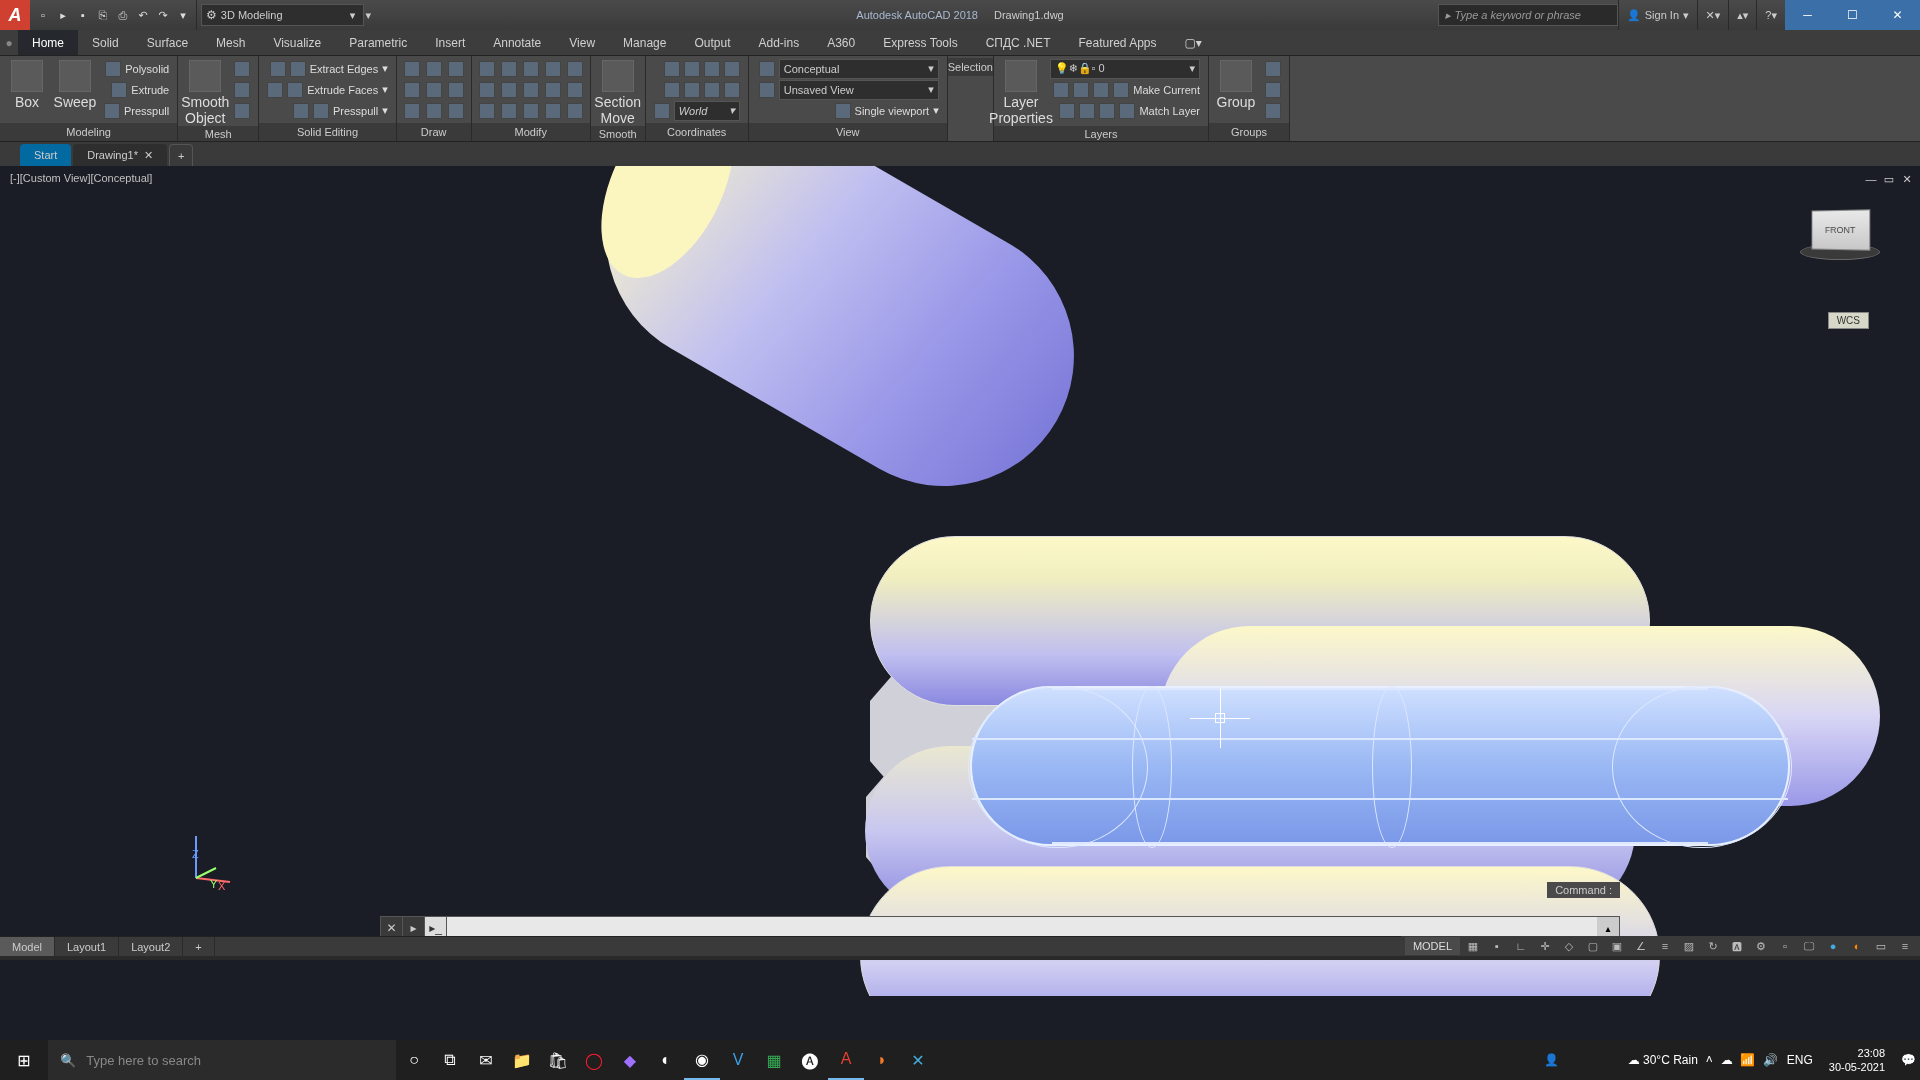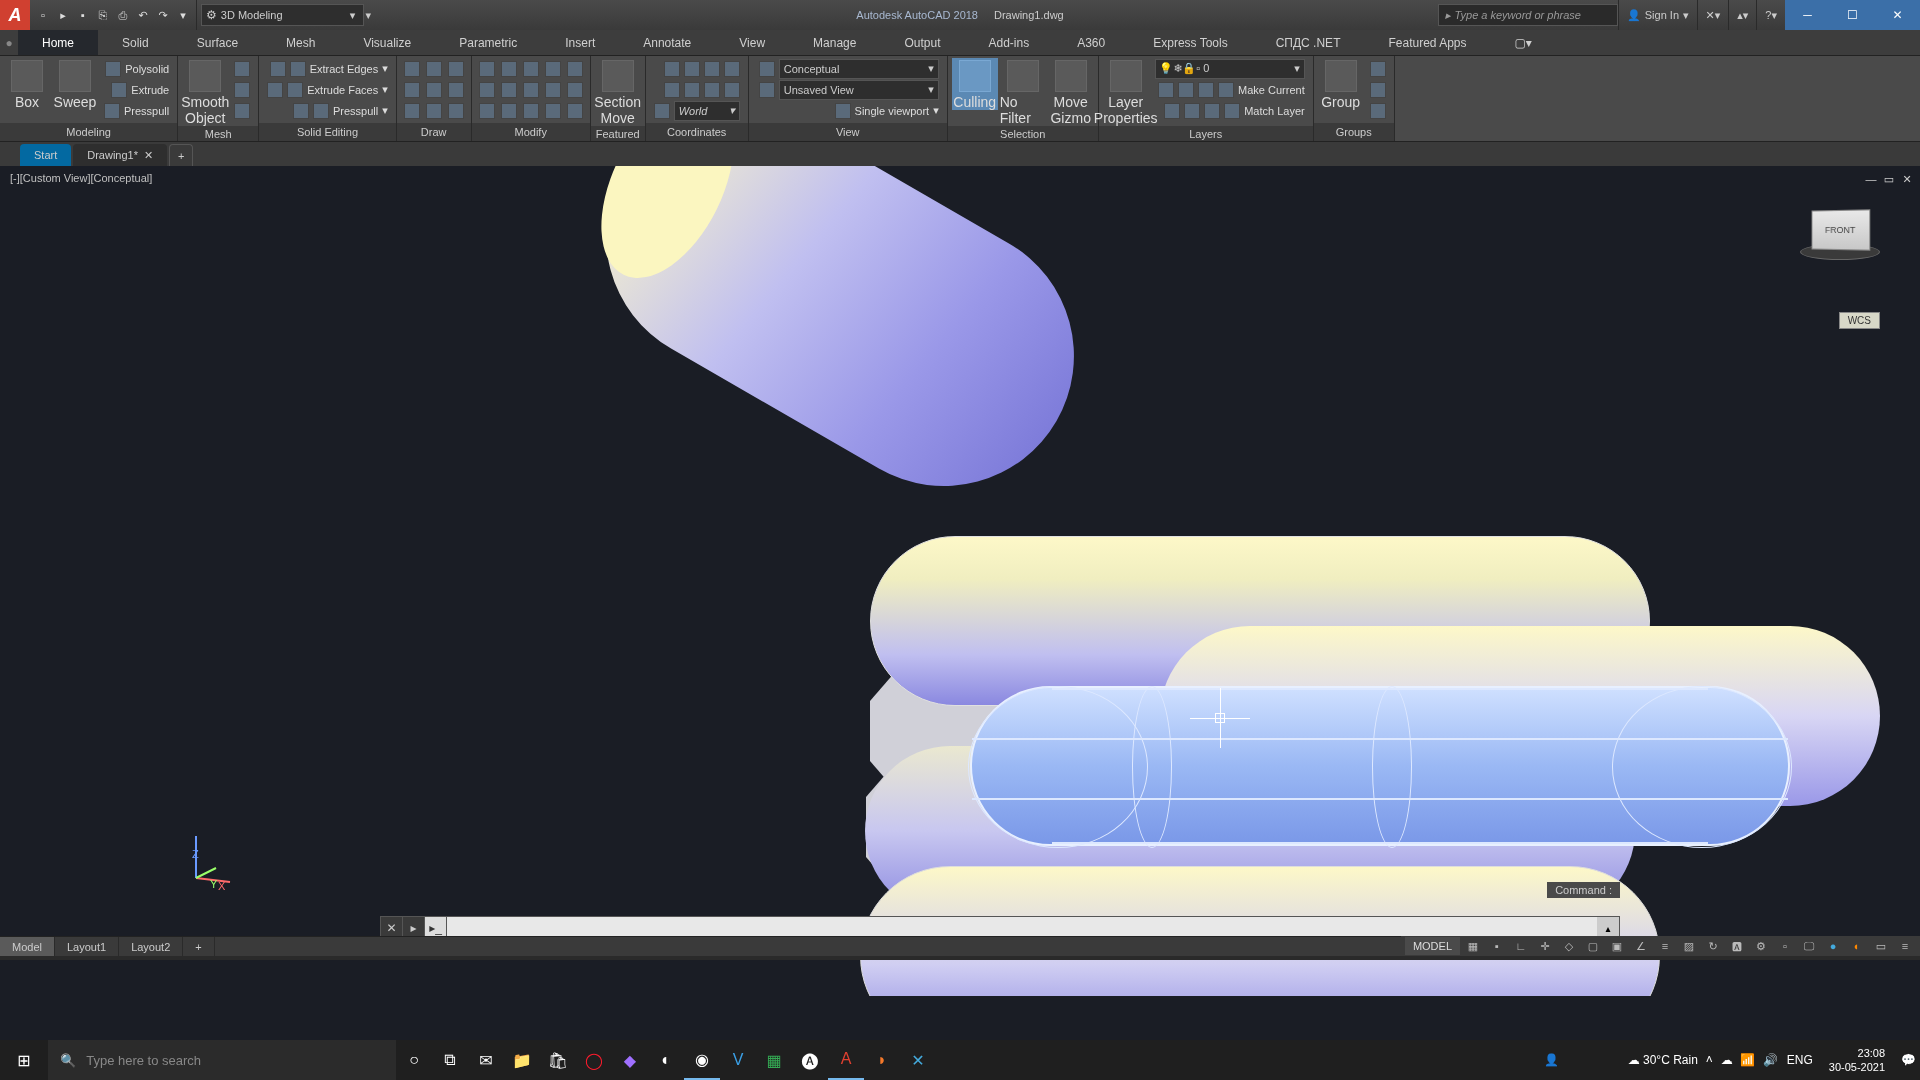--- a/index.html
+++ b/index.html
@@ -16,21 +16,21 @@
 .title-center span:first-child{color:#a8b8d0;}
 .title-right{margin-left:auto;display:flex;align-items:center;height:100%;}
 .search-box{width:180px;height:22px;background:#2a2a2a;border:1px solid #555;color:#999;font-style:italic;font-size:11px;padding:0 6px;display:flex;align-items:center;}
 .title-right .tbtn{height:30px;padding:0 8px;display:flex;align-items:center;gap:4px;border-left:1px solid #2a2a2a;}
 .winbtns{display:flex;height:100%;}
 .winbtns div{width:45px;height:30px;display:flex;align-items:center;justify-content:center;color:#fff;font-size:12px;}
 .win-min{background:#4a90d9;} .win-max{background:#4a90d9;} .win-close{background:#4a90d9;}
 .titlebar .win-min,.titlebar .win-max,.titlebar .win-close{background:#3b6fa8;}
 
 .menubar{height:26px;background:#3d3d3d;display:flex;align-items:stretch;color:#d0d0d0;font-size:12px;border-bottom:1px solid #222;}
-.menubar .mitem{padding:0 24px;display:flex;align-items:center;}
+.menubar .mitem{padding:0 14px;display:flex;align-items:center;}
 .menubar .mitem.active{background:#25282d;color:#fff;}
 .menubar .bullet{width:18px;display:flex;align-items:center;justify-content:center;color:#888;}
 
 .ribbon{height:86px;background:#4a4a4a;display:flex;border-bottom:1px solid #222;}
 .rgroup{border-right:1px solid #2a2a2a;display:flex;flex-direction:column;padding:2px 4px 0;}
 .rbody{flex:1;display:flex;gap:2px;align-items:flex-start;}
 .rlabel{height:18px;font-size:11px;color:#ccc;text-align:center;display:flex;align-items:center;justify-content:center;gap:4px;background:#3a3a3a;margin:0 -4px;}
 .bigbtn{width:46px;display:flex;flex-direction:column;align-items:center;gap:2px;padding-top:2px;color:#ddd;font-size:14px;}
 .bigbtn .bicon{width:32px;height:32px;background:#5a5a5a;border:1px solid #666;}
 .smallrow{display:flex;flex-direction:column;gap:0px;align-items:flex-end;}
@@ -48,21 +48,21 @@
 .doctab.active{background:#2e2e2e;}
 .doctab.plus{width:24px;padding:0;justify-content:center;background:#3a3a3a;border:1px solid #555;border-bottom:none;}
 
 .viewport{position:relative;height:830px;background:#1a1d25;overflow:hidden;}
 .vp-label{position:absolute;top:6px;left:10px;color:#c0c0c0;font-size:11px;}
 .vp-controls{position:absolute;top:6px;right:6px;display:flex;gap:4px;}
 .vp-controls div{width:14px;height:14px;color:#ccc;font-size:11px;text-align:center;line-height:14px;}
 .viewcube{position:absolute;top:36px;right:40px;width:80px;height:60px;}
 .viewcube .cube{width:60px;height:40px;background:linear-gradient(#e8e8e8,#c8c8c8);border:1px solid #888;position:relative;transform:perspective(200px) rotateY(-12deg);margin:8px auto 0;font-size:9px;color:#444;display:flex;align-items:center;justify-content:center;}
 .viewcube .disc{width:80px;height:16px;border:1px solid #666;border-radius:50%;margin-top:-6px;background:#3a3a3a;}
-.wcs-badge{position:absolute;top:146px;right:40px;padding:2px 8px;background:#d8d8c8;color:#333;font-size:10px;border:1px solid #888;}
+.wcs-badge{position:absolute;top:146px;right:51px;padding:2px 8px;background:#d8d8c8;color:#333;font-size:10px;border:1px solid #888;}
 .ucs{position:absolute;bottom:106px;left:180px;font-size:11px;color:#7aa0ff;}
 .ucs .z{position:absolute;bottom:30px;left:12px;color:#6a9aff;}
 .ucs .y{position:absolute;bottom:0;left:30px;color:#9aff6a;}
 .ucs .x{position:absolute;bottom:-2px;left:38px;color:#ff6a6a;}
 .ucs svg{overflow:visible;}
 
 .cap{position:absolute;border-radius:500px;}
 .cap1{top:0;left:590px;width:500px;height:260px;transform:rotate(30deg);
  background:linear-gradient(100deg,#fdf8c8 0%,#c0bff0 40%,#9a98e8 70%,#7a78d8 100%);}
 .cap1::before{content:"";position:absolute;left:-10px;top:20px;width:110px;height:200px;border-radius:50%;background:#fbf6c0;transform:rotate(-4deg);}
@@ -340,21 +340,21 @@
     <div class="rlabel">Modify</div>
   </div>
 
   <div class="rgroup">
     <div class="rbody">
         <div class="bigbtn">
           <div class="bicon"></div>
           <span style="text-align:center">Section Move</span>
         </div>
       </div>
-    <div class="rlabel">Featured</div>
+    <div class="rlabel">Smooth</div>
   </div>
 
   <div class="rgroup">
     <div class="rbody">
       <div class="smallrow">
         <div class="smallbtn">
             <div class="sicon"></div>
             <div class="sicon"></div>
             <div class="sicon"></div>
             <div class="sicon"></div>
@@ -398,34 +398,20 @@
             <div class="sicon"></div>
             <span>Single viewport</span>
             <span>▾</span>
           </div>
       </div>
     </div>
     <div class="rlabel">View</div>
   </div>
 
   <div class="rgroup">
-    <div class="rbody">
-      <div class="bigbtn culling">
-          <div class="bicon"></div>
-          <span>Culling</span>
-        </div>
-      <div class="bigbtn">
-          <div class="bicon"></div>
-          <span>No Filter</span>
-        </div>
-      <div class="bigbtn">
-          <div class="bicon"></div>
-          <span style="text-align:center">Move Gizmo</span>
-        </div>
-    </div>
     <div class="rlabel">Selection</div>
   </div>
 
   <div class="rgroup">
     <div class="rbody">
       <div class="bigbtn">
           <div class="bicon"></div>
           <span style="text-align:center">Layer Properties</span>
         </div>
       <div class="smallrow">

